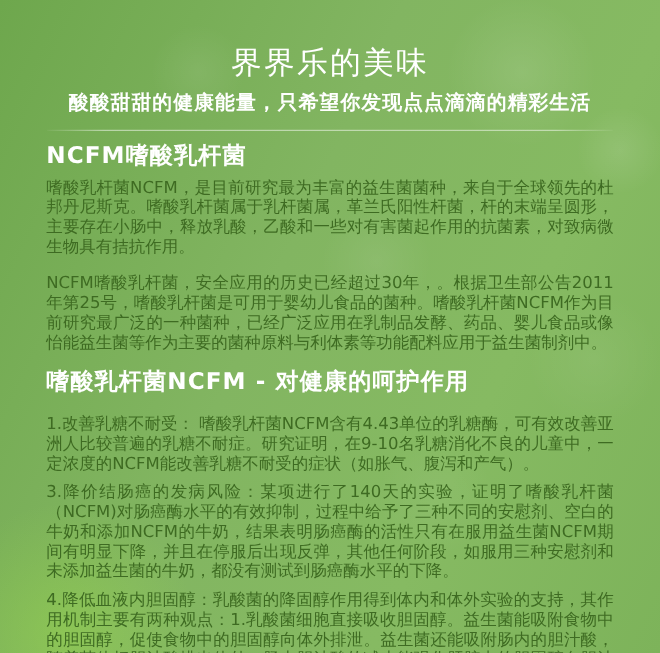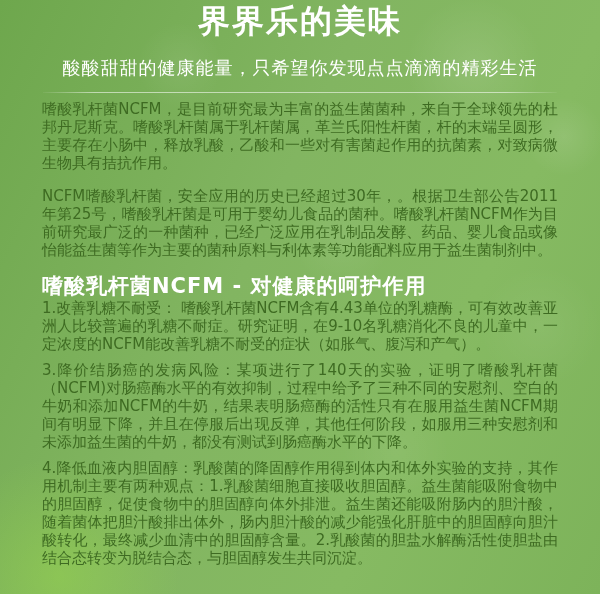--- a/index.html
+++ b/index.html
@@ -17,31 +17,32 @@
       radial-gradient(circle 55px at 94% 23%, rgba(255,255,255,0.10), rgba(255,255,255,0) 72%),
       radial-gradient(circle 70px at 57% 40%, rgba(255,255,255,0.07), rgba(255,255,255,0) 72%),
       radial-gradient(circle 85px at 90% 55%, rgba(255,255,255,0.06), rgba(255,255,255,0) 72%),
       radial-gradient(circle 60px at 30% 11%, rgba(255,255,255,0.07), rgba(255,255,255,0) 72%),
       radial-gradient(circle 75px at 66% 76%, rgba(255,255,255,0.05), rgba(255,255,255,0) 72%),
       linear-gradient(115deg, #6ea74d 0%, #82b561 42%, #86ba62 70%, #7db35a 100%);
   }
 
   .header { text-align: center; padding-top: 4px; color: #ffffff; }
   .title {
-    font-size: 32px;
-    font-weight: bold;
+    font-size: 28px;
+    font-weight: normal;
     letter-spacing: 2px;
     line-height: 34px;
+    margin-top: 36px;
   }
   .subtitle {
     font-size: 18px;
-    font-weight: normal;
+    font-weight: bold;
     letter-spacing: 1px;
     line-height: 24px;
-    margin-top: 18px;
+    margin-top: 8px;
   }
   .divider {
     width: 514px;
     height: 1px;
     margin: 12px auto 0;
     background: linear-gradient(to right,
       rgba(255,255,255,0.05),
       rgba(255,255,255,0.55) 10%,
       rgba(255,255,255,0.55) 90%,
       rgba(255,255,255,0.05));
@@ -60,38 +61,39 @@
   .benefits-heading { margin-top: 14px; }
 
   .body-text {
     color: #3e6b22;
     font-size: 15px;
     line-height: 18px;
     text-align: justify;
   }
   .intro-paragraph-1 { margin-top: 7px; }
   .intro-paragraph-2 { margin-top: 15px; }
-  .benefit-item-1 { margin-top: 0; }
+  .benefit-item-1 { margin-top: 16px; }
   .benefit-item { margin-top: 8px; }
 </style>
 </head>
 <body>
 
 <div class="page">
 
   <div class="header">
     <div class="title">界界乐的美味</div>
     <div class="subtitle">酸酸甜甜的健康能量，只希望你发现点点滴滴的精彩生活</div>
   </div>
 
   <div class="divider"></div>
 
   <div class="content">
 
     <div class="section">
+      <div class="section-heading intro-heading">NCFM嗜酸乳杆菌</div>
       <div class="body-text intro-paragraph-1">嗜酸乳杆菌NCFM，是目前研究最为丰富的益生菌菌种，来自于全球领先的杜邦丹尼斯克。嗜酸乳杆菌属于乳杆菌属，革兰氏阳性杆菌，杆的末端呈圆形，主要存在小肠中，释放乳酸，乙酸和一些对有害菌起作用的抗菌素，对致病微生物具有拮抗作用。</div>
       <div class="body-text intro-paragraph-2">NCFM嗜酸乳杆菌，安全应用的历史已经超过30年，。根据卫生部公告2011年第25号，嗜酸乳杆菌是可用于婴幼儿食品的菌种。嗜酸乳杆菌NCFM作为目前研究最广泛的一种菌种，已经广泛应用在乳制品发酵、药品、婴儿食品或像怡能益生菌等作为主要的菌种原料与利体素等功能配料应用于益生菌制剂中。</div>
     </div>
 
     <div class="section">
       <div class="section-heading benefits-heading">嗜酸乳杆菌NCFM - 对健康的呵护作用</div>
       <div class="body-text benefit-item-1">1.改善乳糖不耐受： 嗜酸乳杆菌NCFM含有4.43单位的乳糖酶，可有效改善亚洲人比较普遍的乳糖不耐症。研究证明，在9-10名乳糖消化不良的儿童中，一定浓度的NCFM能改善乳糖不耐受的症状（如胀气、腹泻和产气）。</div>
       <div class="body-text benefit-item">3.降价结肠癌的发病风险：某项进行了140天的实验，证明了嗜酸乳杆菌（NCFM)对肠癌酶水平的有效抑制，过程中给予了三种不同的安慰剂、空白的牛奶和添加NCFM的牛奶，结果表明肠癌酶的活性只有在服用益生菌NCFM期间有明显下降，并且在停服后出现反弹，其他任何阶段，如服用三种安慰剂和未添加益生菌的牛奶，都没有测试到肠癌酶水平的下降。</div>
       <div class="body-text benefit-item">4.降低血液内胆固醇：乳酸菌的降固醇作用得到体内和体外实验的支持，其作用机制主要有两种观点：1.乳酸菌细胞直接吸收胆固醇。益生菌能吸附食物中的胆固醇，促使食物中的胆固醇向体外排泄。益生菌还能吸附肠内的胆汁酸，随着菌体把胆汁酸排出体外，肠内胆汁酸的减少能强化肝脏中的胆固醇向胆汁酸转化，最终减少血清中的胆固醇含量。2.乳酸菌的胆盐水解酶活性使胆盐由结合态转变为脱结合态，与胆固醇发生共同沉淀。</div>
     </div>

